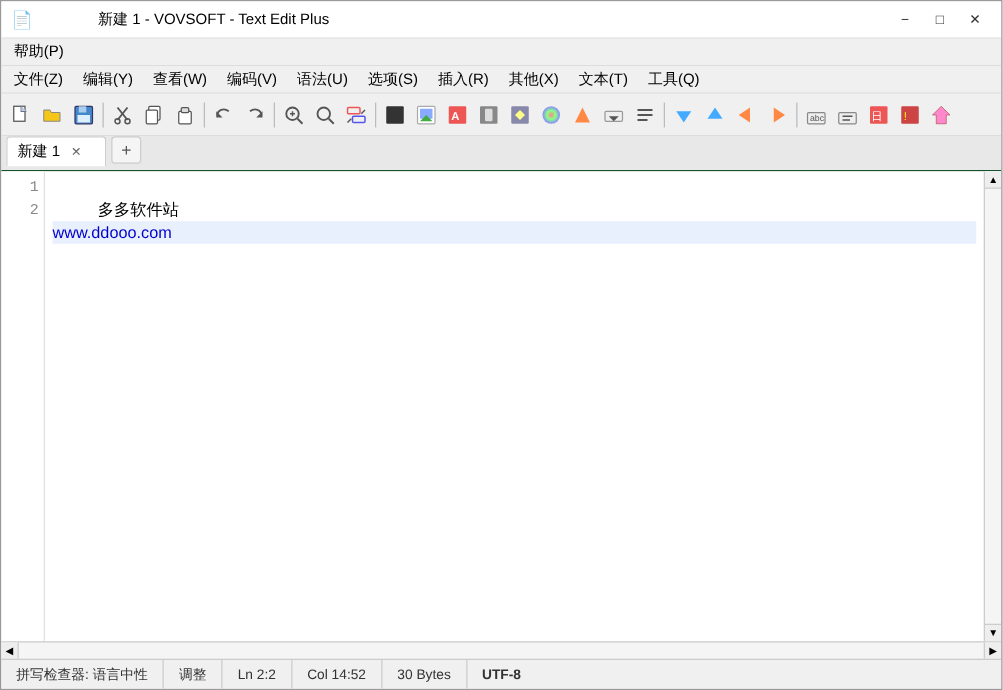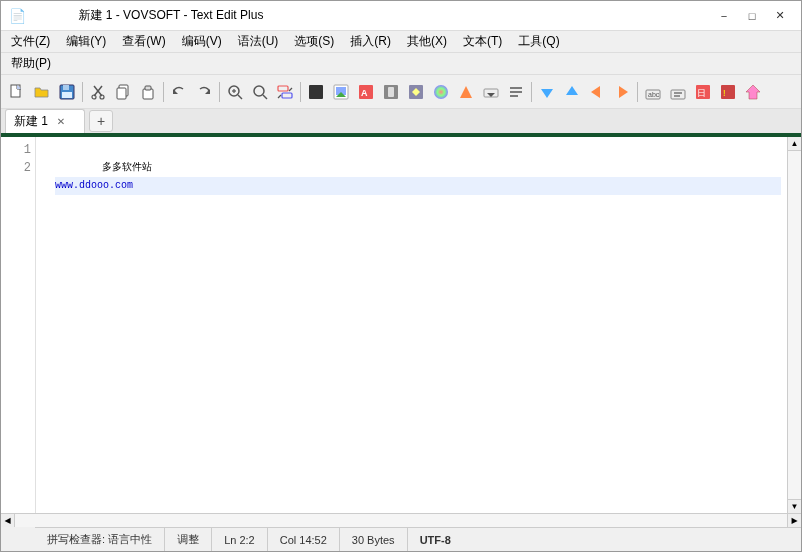--- a/index.html
+++ b/index.html
@@ -110,23 +110,23 @@
       height: 20px;
       background: #bbb;
       margin: 0 2px;
     }
 
     
     #tab-bar {
       background: #e8e8e8;
       height: 28px;
       display: flex;
-      align-items: center;
+      align-items: flex-start;
       padding: 0 4px;
-      border-bottom: 4px solid #14532d;
+      border-bottom: 1px solid #14532d;
     }
     .tab {
       display: flex;
       align-items: center;
       height: 24px;
       padding: 0 8px;
       background: #fff;
       border: 1px solid #ccc;
       border-bottom: none;
       border-radius: 3px 3px 0 0;
@@ -171,44 +171,42 @@
       font-family: 'Courier New', monospace;
       line-height: 18px;
       text-align: right;
       border-right: 1px solid #e0e0e0;
       user-select: none;
       flex-shrink: 0;
     }
     #editor-content {
       flex: 1;
       padding: 4px 6px;
-      font-size: 10px;
-      font-family: Liberation Mono, monospace;
+      font-size: 13px;
+      font-family: Liberation Sans, sans-serif;
       line-height: 18px;
       color: #000;
       overflow: auto;
       white-space: pre;
     }
     .line-highlighted {
       background: #e8f0fe;
       display: block;
-      margin-left: 13px;
     }
     .line-url { color: #0000cc; }
 
     
     #status-bar {
       height: 24px;
       background: #f0f0f0;
       border-top: 1px solid #ccc;
       display: flex;
       align-items: flex-start;
       font-size: 11px;
       color: #333;
-      margin-left: 34px;
     }
     .status-section {
       padding: 0 12px;
       height: 100%;
       display: flex;
       align-items: center;
       border-right: 1px solid #ccc;
     }
     .status-section:last-child { border-right: none; font-weight: bold; }
 
@@ -244,37 +242,37 @@
   <div id="title-bar">
     <div id="title-left">
       <span style="font-size:14px;">📄</span>
       <span id="title-text">新建 1 - VOVSOFT - Text Edit Plus</span>
     </div>
     <div id="title-buttons">
       <button class="title-btn">−</button>
       <button class="title-btn">□</button>
       <button class="title-btn close">✕</button>
     </div>
+  </div>
+
+  <div id="menu-bar2">
+    <span class="menu-item">帮助(P)</span>
   </div>
 
   <div id="menu-bar">
     <span class="menu-item">文件(Z)</span>
     <span class="menu-item">编辑(Y)</span>
     <span class="menu-item">查看(W)</span>
     <span class="menu-item">编码(V)</span>
     <span class="menu-item">语法(U)</span>
     <span class="menu-item">选项(S)</span>
     <span class="menu-item">插入(R)</span>
     <span class="menu-item">其他(X)</span>
     <span class="menu-item">文本(T)</span>
     <span class="menu-item">工具(Q)</span>
-  </div>
-
-  <div id="menu-bar2">
-    <span class="menu-item">帮助(P)</span>
   </div>
 
   <div id="toolbar">
 
     <button class="tb-btn" title="新建">
       <svg width="16" height="16" viewBox="0 0 16 16">
           <rect x="2" y="1" width="9" height="12" fill="white" stroke="#555" stroke-width="1"></rect>
           <polyline points="8,1 8,5 12,5" fill="#aad" stroke="#555" stroke-width="1"></polyline>
           <polygon points="8,1 12,5 8,5" fill="#bbccee"></polygon>
         </svg>

